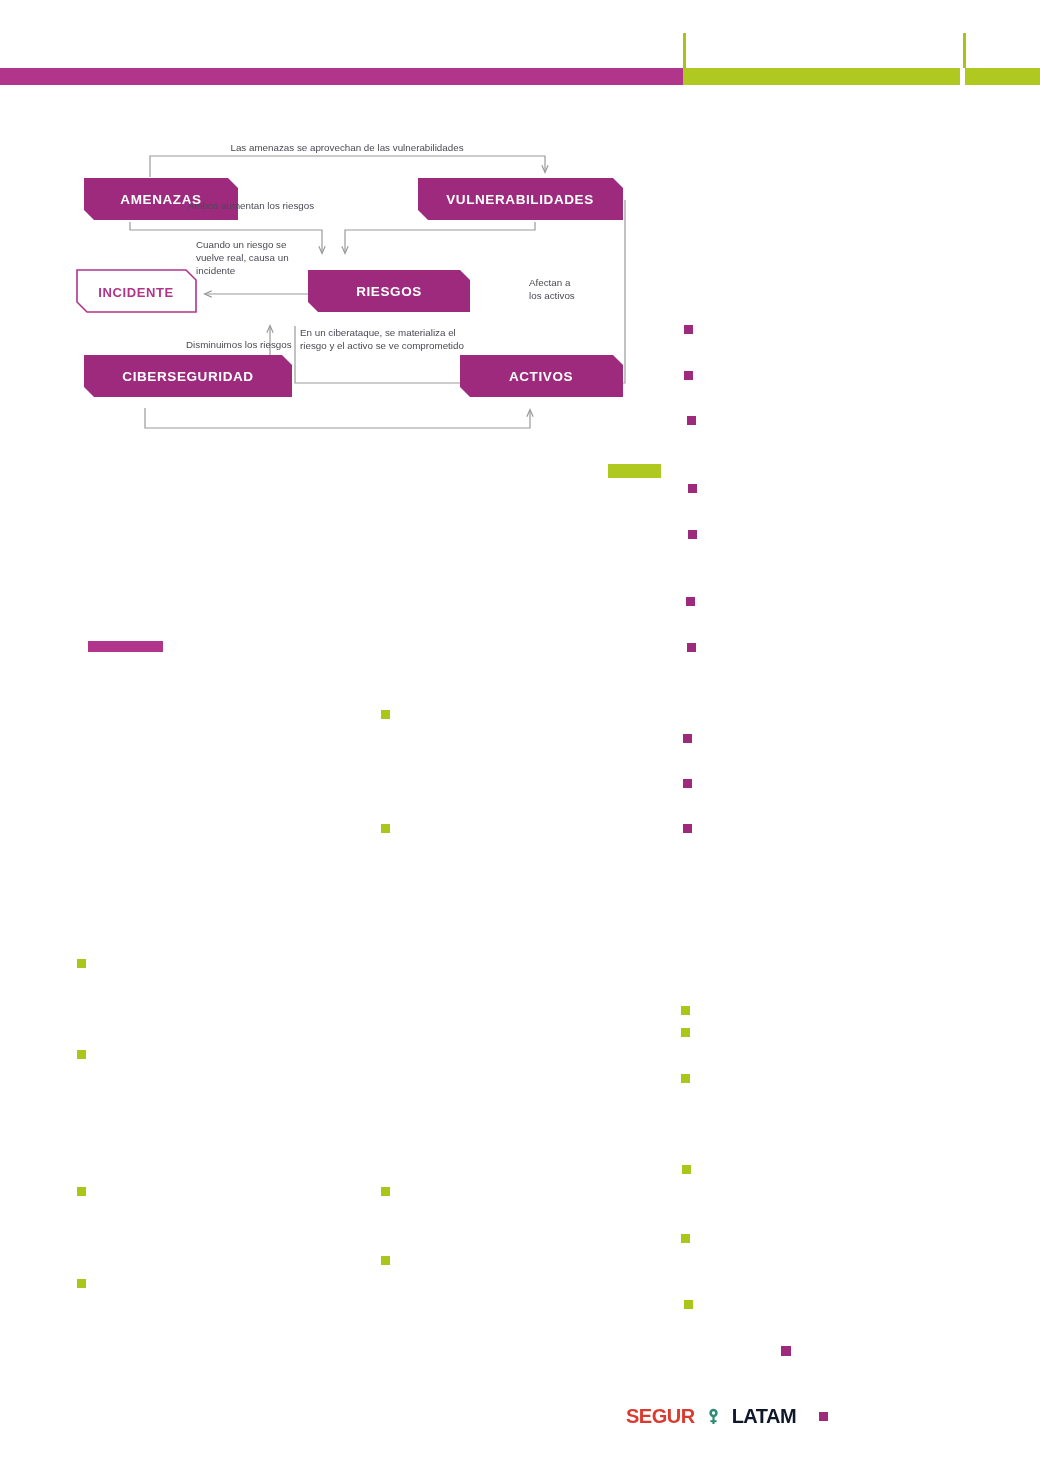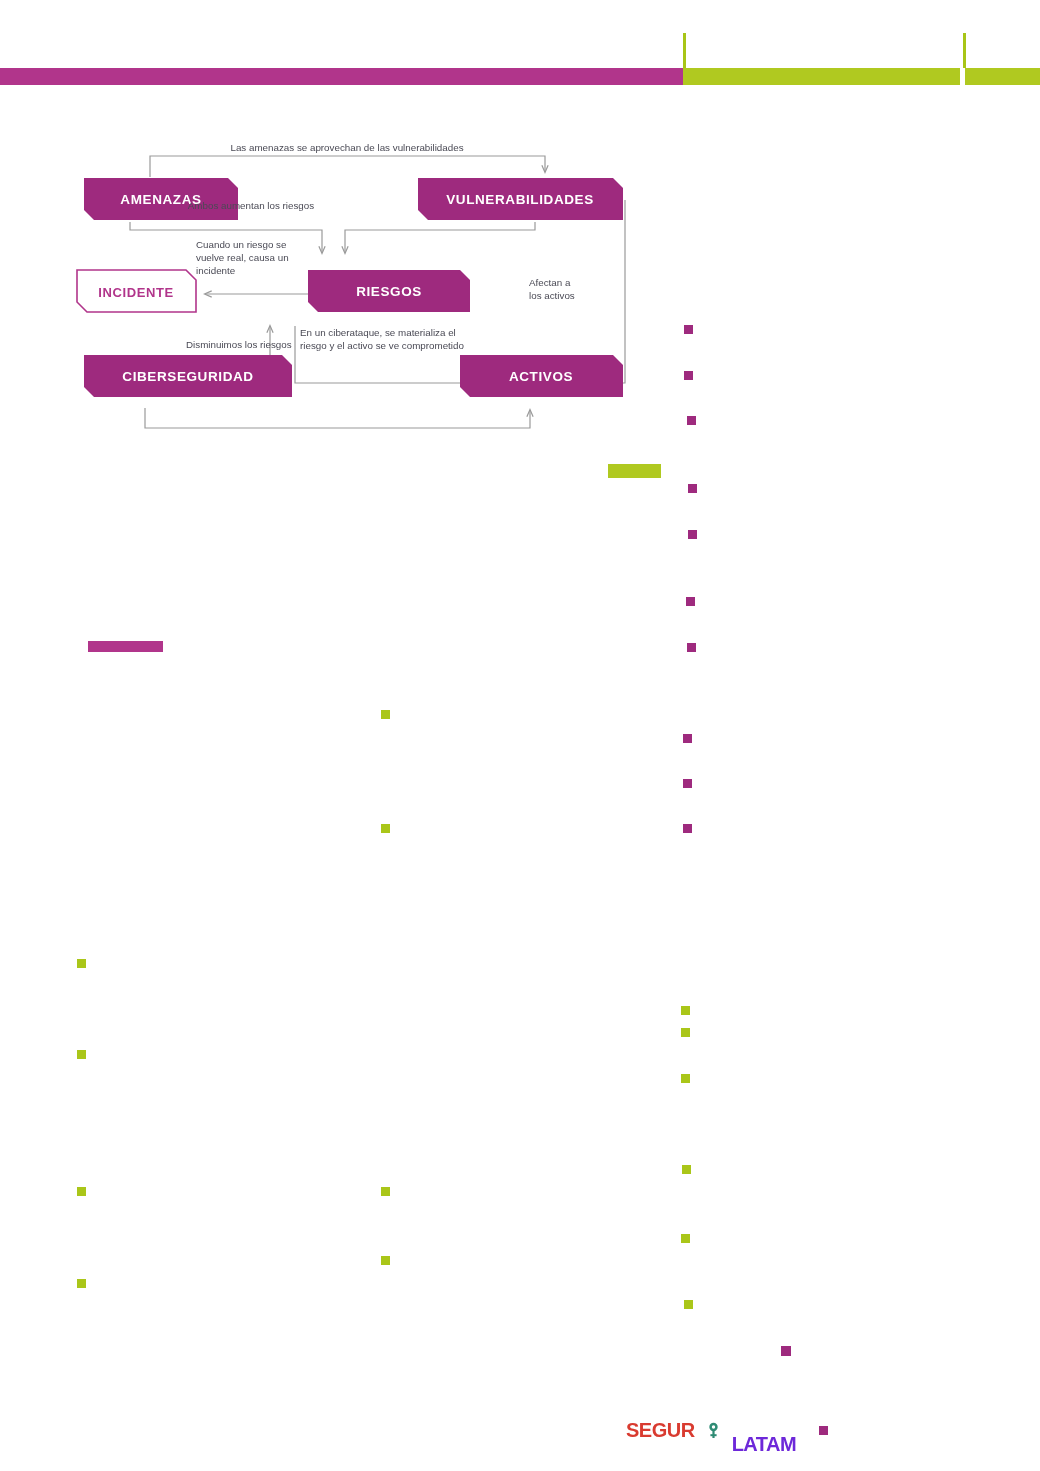--- a/index.html
+++ b/index.html
@@ -84,22 +84,21 @@
     width: 13px;
     height: 17px;
     position: relative;
     margin: 0 0px;
   }
   #logo-latam {
     font-family: "Liberation Sans", sans-serif;
     font-weight: bold;
     font-size: 20px;
     letter-spacing: -0.5px;
-    color: #6d28d9;
-    margin-top: 28px;
+    color: #0f172a;
   }
   #logo-square {
     width: 9px;
     height: 9px;
     background: #9e2a7e;
     margin-left: 11px;
   }
   #footer-mark {
     position: absolute;
     left: 781px;

